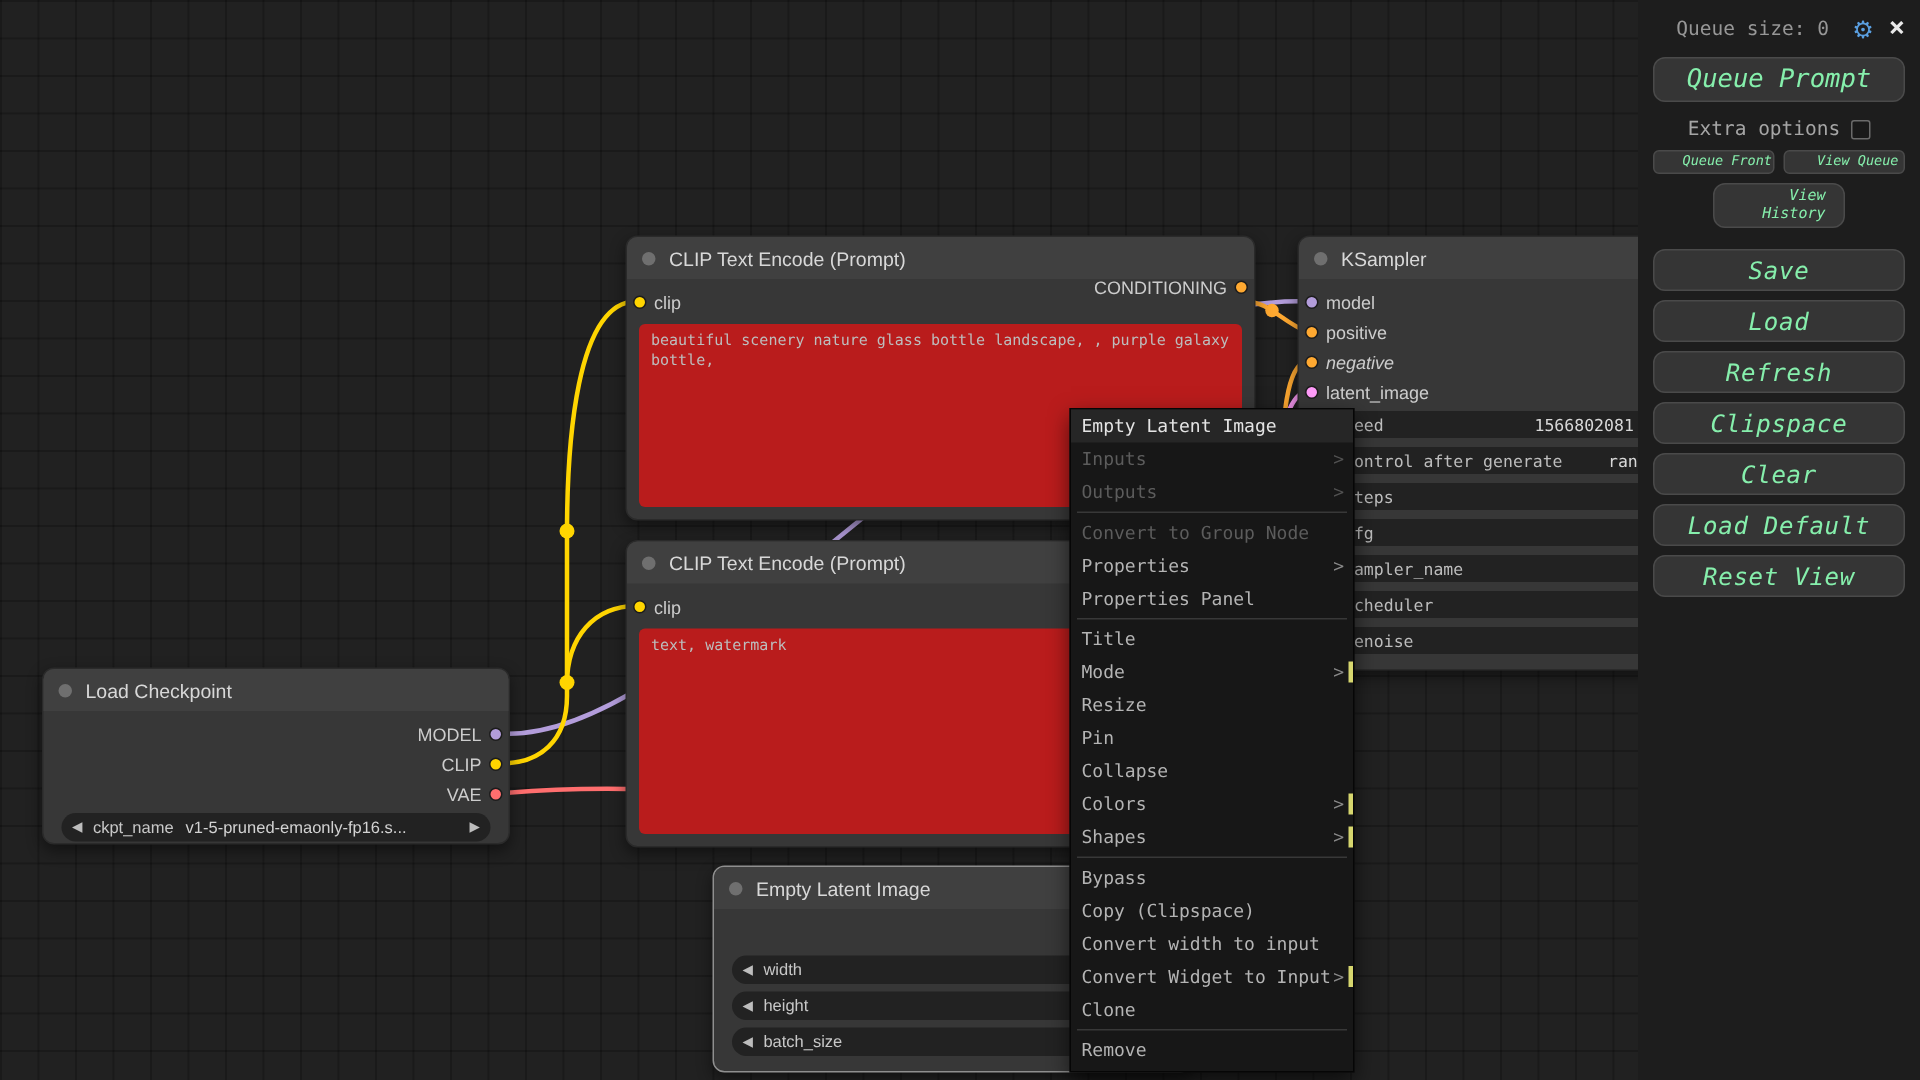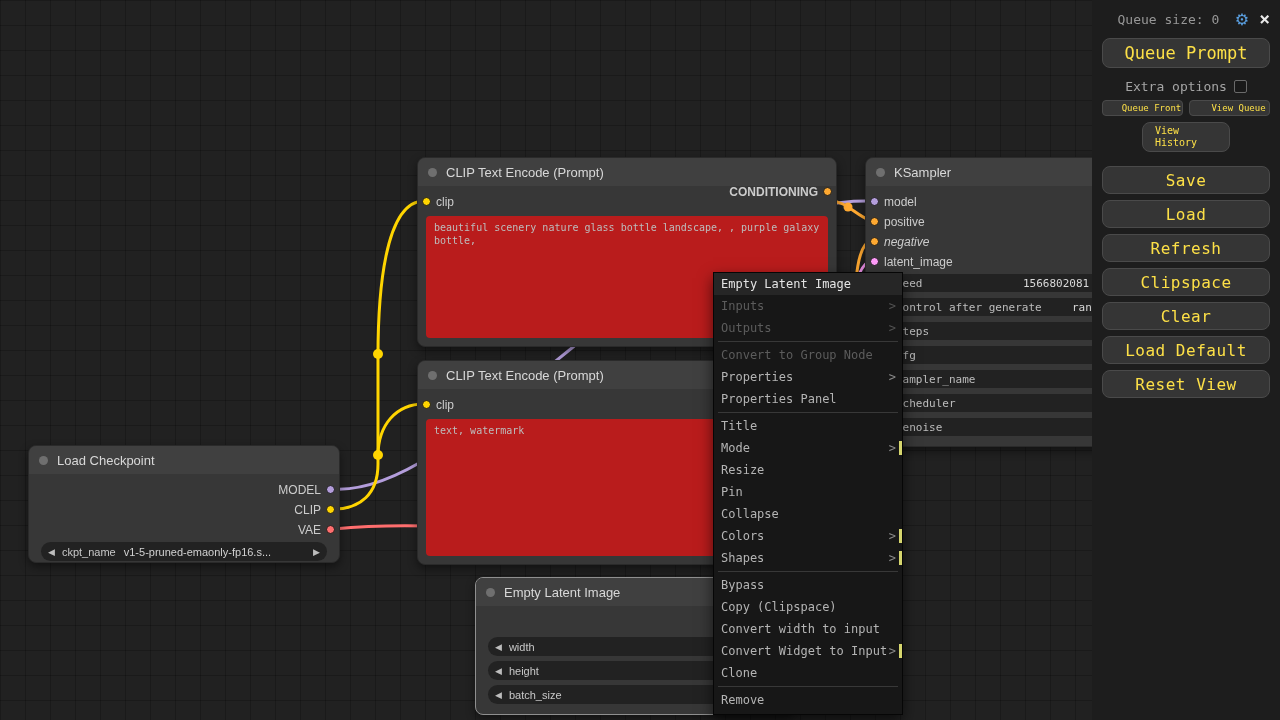--- a/index.html
+++ b/index.html
@@ -76,22 +76,22 @@
   
   .sidebar {
     position:absolute; left:1092px; top:0; width:188px; height:720px; z-index:100;
     background:#1d1d1d; padding:8px 10px; font-family:"DejaVu Sans Mono", monospace;
   }
   .sb-top { display:flex; align-items:center; height:22px;text-align:center; }
   .sb-qsize { flex:1; font-size:13px; color:#979797; }
   .sb-gear { color:#5a9fe0; font-size:16px; margin-right:10px; font-family:"DejaVu Sans", sans-serif; cursor:pointer; }
   .sb-close { color:#eaeaea; font-size:18px; font-weight:bold; cursor:pointer; line-height:1; }
   .btn {
-    background:#353535; border:1px solid #4a4a4a; border-radius:8px; color:#fde047;
-    display:flex; align-items:center; justify-content:center; cursor:pointer; text-align:left;
+    background:#353535; border:1px solid #4a4a4a; border-radius:8px; color:#86efac;
+    display:flex; align-items:center; justify-content:center; cursor:pointer; text-align:right;font-style:italic;
   }
   .btn-qp { height:30px; font-size:17px; margin-top:8px; }
   .sb-extra { display:flex; align-items:center; justify-content:center; gap:7px; margin-top:10px; height:16px; }
   .sb-extra-label { font-size:13px; color:#a5a5a5; }
   .sb-check { appearance:none; -webkit-appearance:none; width:13px; height:13px; background:#191919;
     border:1px solid #6a6a6a; border-radius:2px; cursor:pointer; }
   .sb-smallrow { display:flex; gap:6px; margin-top:6px; }
   .btn-small { flex:1; height:16px; font-size:9px; border-radius:4px;padding-left:18px; }
   .btn-vh { width:88px; height:30px; margin:6px auto 0; font-size:10px; line-height:1.25; padding:0 12px; }
   .sb-main { margin-top:14px; display:flex; flex-direction:column; gap:6px; }
@@ -143,21 +143,21 @@
 
   <div class="node" style="left:417px; top:157px; width:420px; height:190px;">
     <div class="node-header">
       <div class="tdot"></div>
       <div class="ntitle">CLIP Text Encode (Prompt)</div>
     </div>
     <div class="port-in" style="top:36px; width:80px;">
       <span class="pdot c-clip"></span>
       <span class="plabel">clip</span>
     </div>
-    <div class="port-out" style="top:26px; width:160px;font-weight:bold;">
+    <div class="port-out" style="top:26px; width:160px;">
       <span class="plabel">CONDITIONING</span>
       <span class="pdot c-cond"></span>
     </div>
     <div class="ta">beautiful scenery nature glass bottle landscape, , purple galaxy bottle,</div>
   </div>
 
   <div class="node" style="left:417px; top:360px; width:420px; height:205px;">
     <div class="node-header">
       <div class="tdot"></div>
       <div class="ntitle">CLIP Text Encode (Prompt)</div>

